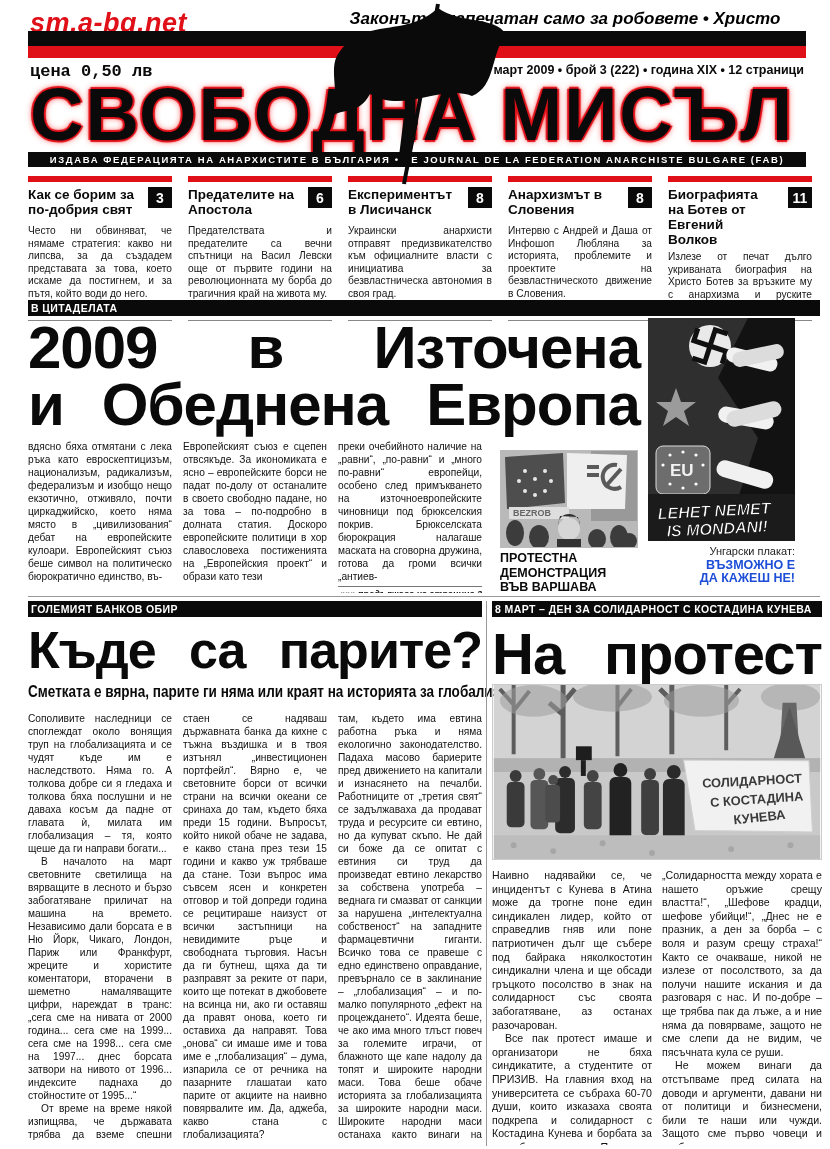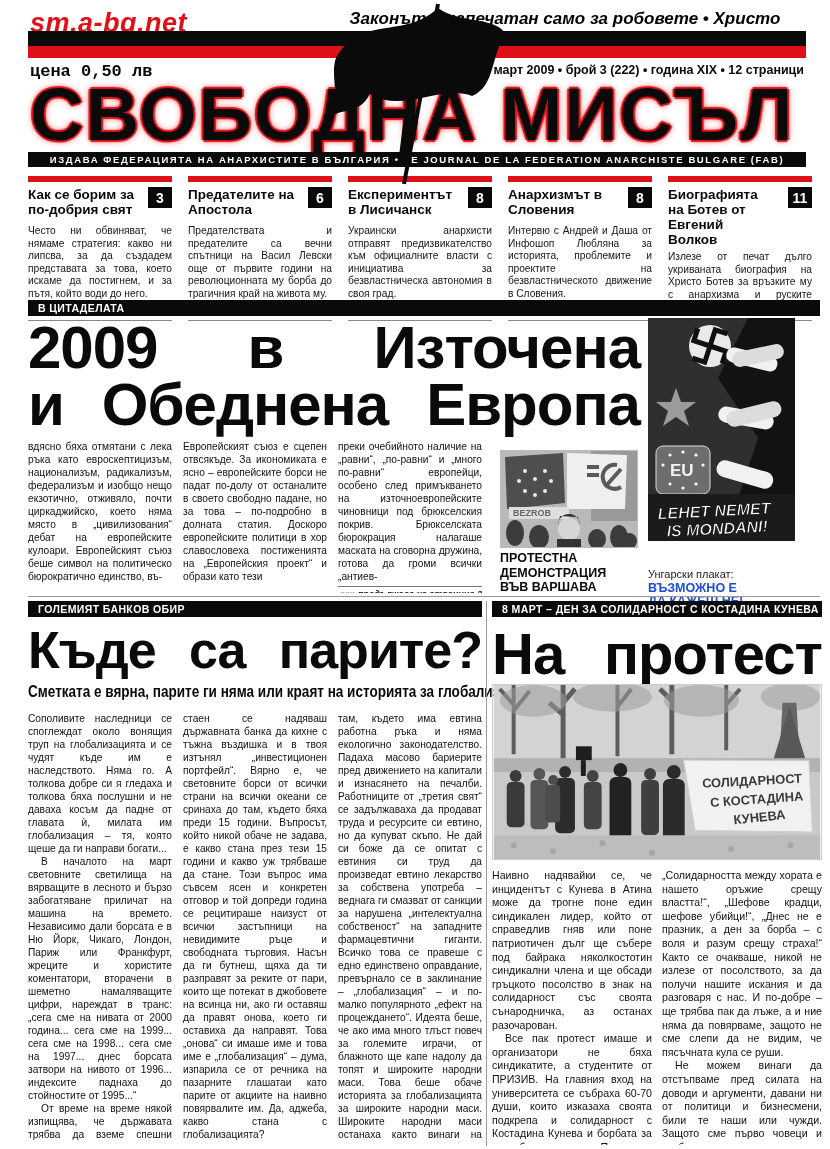--- a/index.html
+++ b/index.html
@@ -27,38 +27,38 @@
   .teasers{position:absolute;left:28px;top:176px;width:784px;display:flex;gap:16px;}
   .teaser{flex:1 1 0;border-bottom:1px solid #888;padding-bottom:6px;min-height:110px;}
   .teaser .rb{height:6px;background:#e01018;margin-bottom:5px;}
   .trow{position:relative;min-height:34px;}
   .ttitle{font-size:13.5px;font-weight:bold;line-height:15px;width:75%;color:#0a0a0a;}
   .tpage{position:absolute;right:0;top:0;width:24px;height:21px;background:#0a0a0a;color:#fff;
          font-size:14px;font-weight:bold;display:flex;align-items:center;justify-content:center;}
   .ttext{font-size:10.2px;line-height:12.6px;text-align:justify;margin-top:4px;color:#151515;}
   
   .secbar{position:absolute;height:16px;background:#0a0a0a;color:#fff;font-size:10.5px;
-          font-weight:bold;letter-spacing:.4px;display:flex;align-items:center;padding-left:10px;box-sizing:border-box;}
+          font-weight:bold;letter-spacing:.4px;display:flex;align-items:center;padding-left:3px;box-sizing:border-box;}
   #bar-citadel{left:28px;top:300px;width:792px;}
   #bar-bank{left:28px;top:601px;width:454px;}
   #bar-protest{left:492px;top:601px;width:330px;}
   
   .bighead{position:absolute;left:28px;top:319px;width:612px;font-size:60px;line-height:57px;
            font-weight:bold;color:#0a0a0a;text-align:justify;text-align-last:justify;letter-spacing:-1px;}
   .citcols{position:absolute;left:28px;top:440px;width:454px;height:153px;display:flex;gap:11px;overflow:hidden;}
   .citcols .col{flex:1 1 0;overflow:hidden;}
   .bodytext{font-size:10.2px;line-height:13px;text-align:justify;color:#111;margin:0;}
   p.ind{text-indent:13px;margin:0;}
   .more{font-size:9px;font-weight:bold;font-style:italic;text-align:right;border-top:1px solid #777;
         margin-top:3px;padding-top:2px;}
   .warsaw{position:absolute;left:500px;top:450px;width:136px;height:96px;border:1px solid #bbb;}
   .warsaw-cap{position:absolute;left:500px;top:551px;width:137px;text-align:left;
               font-size:12.5px;font-weight:bold;line-height:14.5px;color:#0a0a0a;}
   .poster{position:absolute;left:648px;top:318px;width:147px;height:223px;}
-  .poster-cap{position:absolute;left:648px;top:568px;width:147px;line-height:13.5px;}
+  .poster-cap{position:absolute;left:648px;top:545px;width:147px;text-align:right;line-height:13.5px;}
   .poster-cap .l0{font-size:11px;color:#222;}
   .poster-cap .lb{font-size:12.5px;font-weight:bold;color:#1d4ed8;}
   .rule-mid{position:absolute;left:28px;top:596px;width:792px;border-top:1px solid #999;}
   
   .bank-head{position:absolute;left:28px;top:620px;width:454px;font-size:52px;font-weight:bold;
              color:#0a0a0a;white-space:nowrap;text-align:justify;text-align-last:justify;letter-spacing:-1px;}
   .bank-sub{position:absolute;left:28px;top:682px;transform:scaleX(.82);transform-origin:0 50%;
             white-space:nowrap;font-size:16.5px;font-weight:bold;color:#0a0a0a;}
   .bankcols{position:absolute;left:28px;top:712px;width:454px;height:430px;display:flex;gap:11px;}
   .bankcols .col{flex:1 1 0;overflow:hidden;}
@@ -335,21 +335,21 @@
         <circle cx="60" cy="168" r="3"></circle>
         <circle cx="110" cy="160" r="3"></circle>
       <circle cx="240" cy="166" r="3"></circle>
         <circle cx="300" cy="162" r="3"></circle>
         <circle cx="160" cy="170" r="3"></circle>
       </g>
   </svg>
 
   <div class="protcols">
     <div class="col">
-      <p class="bodytext">Наивно надявайки се, че инцидентът с Кунева в Атина може да трогне поне един синдикален лидер, който от справедлив гняв или поне патриотичен дълг ще събере под байрака няколкостотин синдикални члена и ще обсади гръцкото посолство в знак на солидарност със своята сънародничка, аз останах разочарован.</p>
+      <p class="bodytext">Наивно надявайки се, че инцидентът с Кунева в Атина може да трогне поне един синдикален лидер, който от справедлив гняв или поне патриотичен дълг ще събере под байрака няколкостотин синдикални члена и ще обсади гръцкото посолство в знак на солидарност със своята забогатяване, аз останах разочарован.</p>
       <p class="bodytext ind">Все пак протест имаше и организатори не бяха синдикатите, а студентите от ПРИЗИВ. На главния вход на университета се събраха 60-70 души, които изказаха своята подкрепа и солидарност с Костадина Кунева и борбата за по-добър живот. Протестът продължи с шествие и скандирания</p>
     </div>
     <div class="col">
       <p class="bodytext">„Солидарността между хората е нашето оръжие срещу властта!“, „Шефове крадци, шефове убийци!“, „Днес не е празник, а ден за борба – с воля и разум срещу страха!“ Както се очакваше, никой не излезе от посолството, за да получи нашите искания и да разговаря с нас. И по-добре – ще трябва пак да лъже, а и ние няма да повярваме, защото не сме слепи да не видим, че пясъчната кула се руши.</p>
       <p class="bodytext ind">Не можем винаги да отстъпваме пред силата на доводи и аргументи, давани ни от политици и бизнесмени, били те наши или чужди. Защото сме първо човеци и трябва да останем на всяка цена такива. •</p>
 
     </div>
   </div>
 
 </div>

